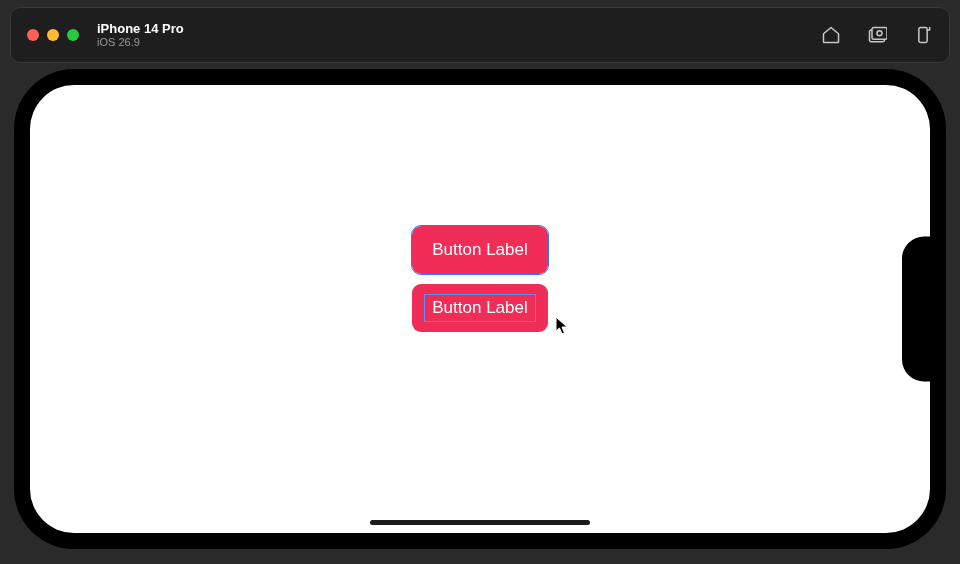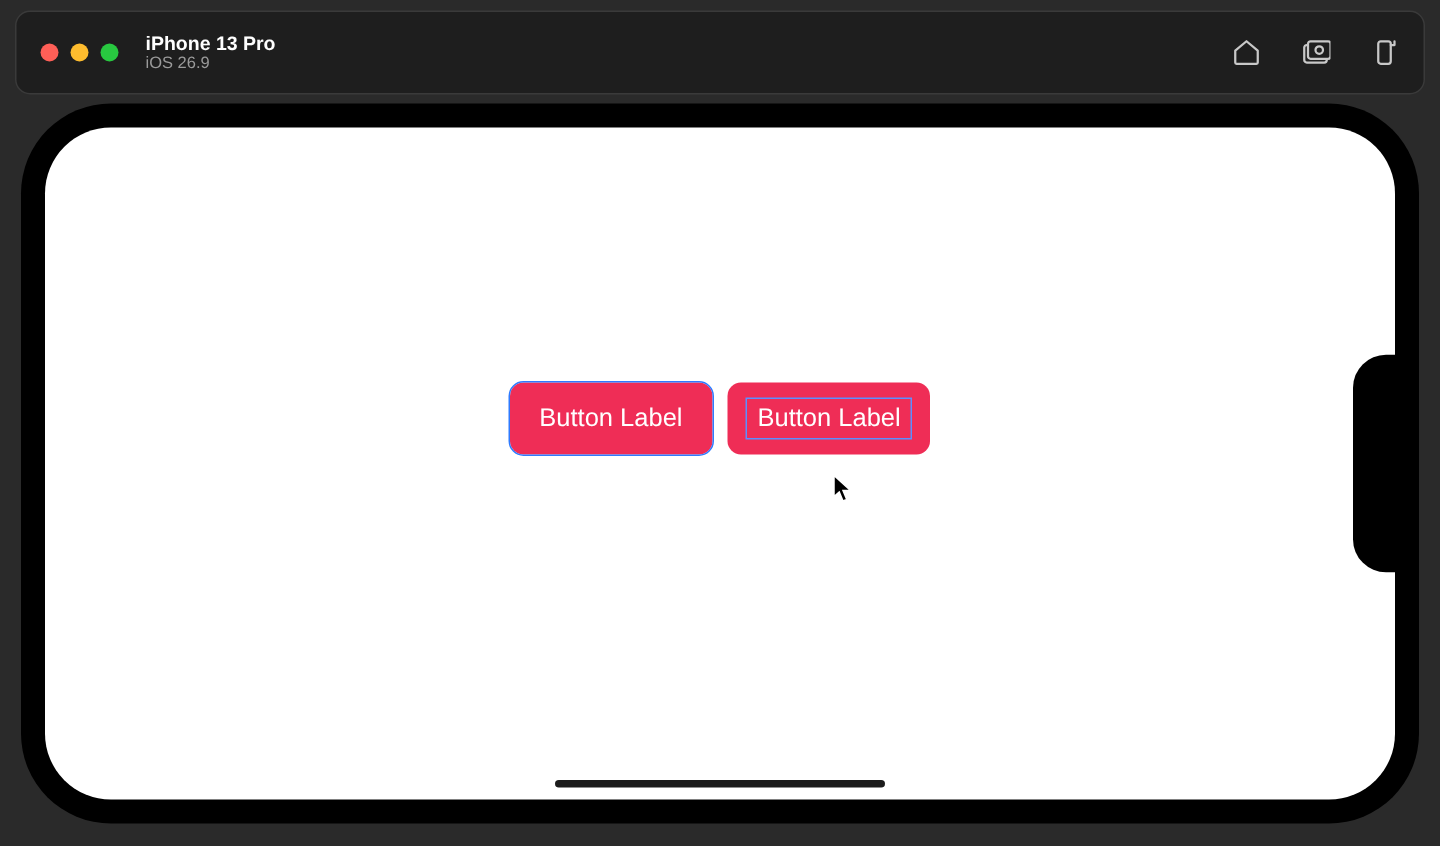--- a/index.html
+++ b/index.html
@@ -95,20 +95,21 @@
       width: 30px;
       height: 145px;
       background: #000;
       border-top-left-radius: 22px;
       border-bottom-left-radius: 22px;
     }
     .screen-content {
       position: absolute;
       left: 0; right: 0; top: 0; bottom: 0;
       display: flex;
+      flex-direction: column;
       align-items: center;
       justify-content: center;
       gap: 10px;
       padding-bottom: 60px;
     }
     .app-button {
       background: #ef2d56;
       color: #fff;
       font-size: 17px;
       font-weight: 400;
@@ -158,21 +159,21 @@
 <body>
 
 <div class="toolbar">
   <div class="toolbar-left">
     <div class="traffic-lights">
       <div class="traffic-light tl-red"></div>
       <div class="traffic-light tl-yellow"></div>
       <div class="traffic-light tl-green"></div>
     </div>
     <div class="device-info">
-      <span class="device-name">iPhone 13 Pro</span>
+      <span class="device-name">iPhone 14 Pro</span>
       <span class="device-os">iOS 26.9</span>
     </div>
   </div>
   <div class="toolbar-right">
     <div class="toolbar-icon">
       <svg viewBox="0 0 24 24" fill="none" stroke="currentColor" stroke-width="1.8" stroke-linecap="round" stroke-linejoin="round">
         <path d="M3 10.5 L12 3 L21 10.5 V20 a1 1 0 0 1 -1 1 H4 a1 1 0 0 1 -1 -1 Z"></path>
       </svg>
     </div>
     <div class="toolbar-icon">

